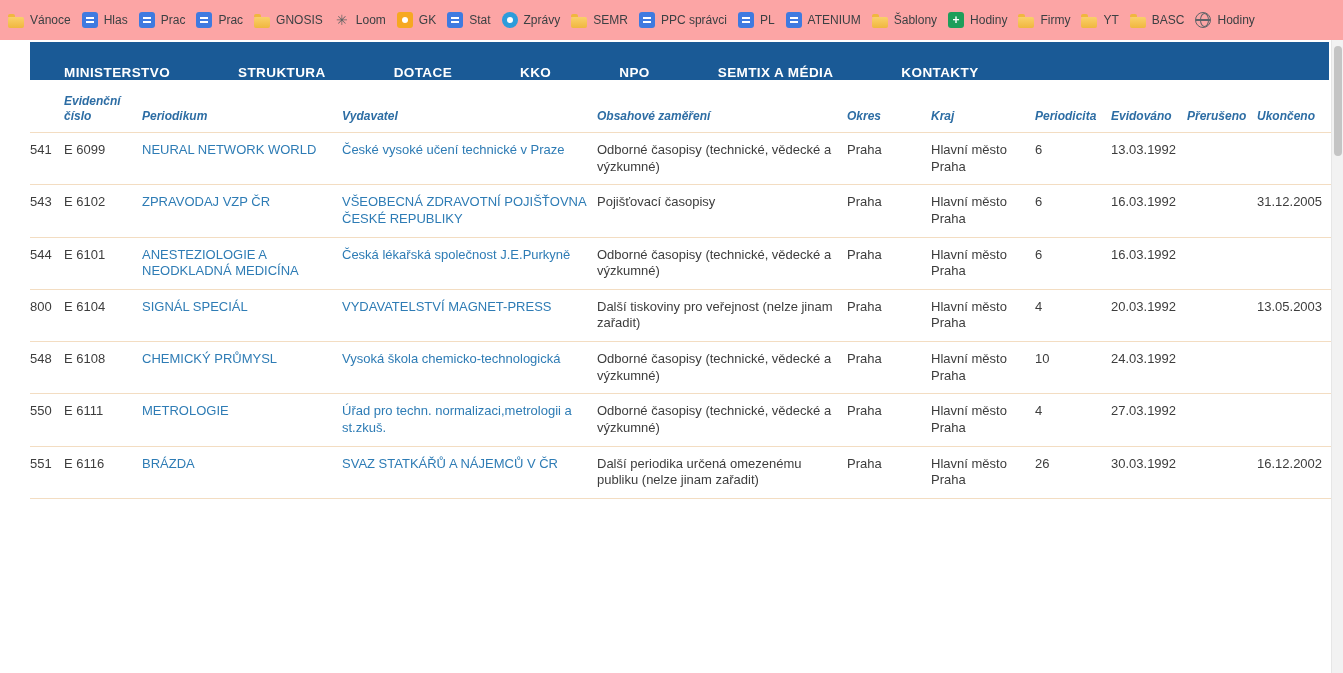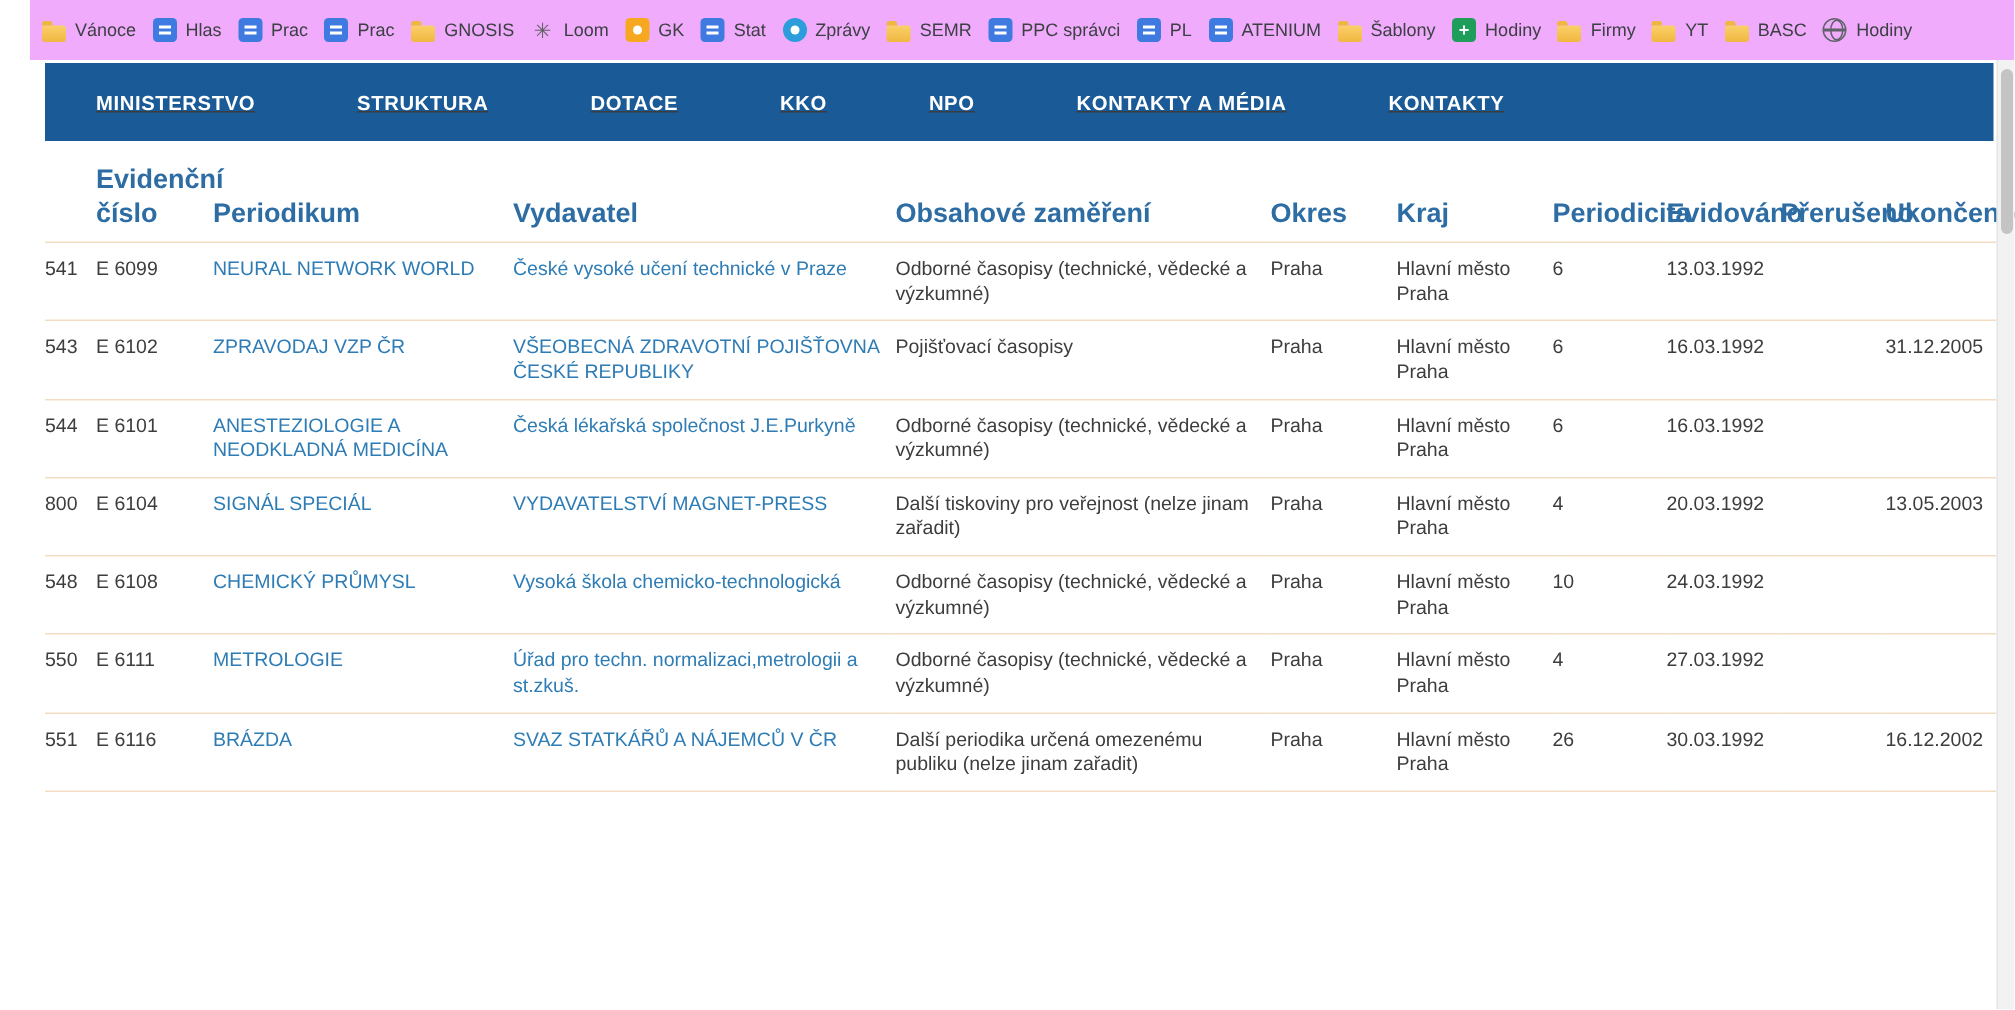--- a/index.html
+++ b/index.html
@@ -6,22 +6,22 @@
   html, body { margin: 0; padding: 0; }
   body {
     width: 1343px; height: 673px; overflow: hidden; position: relative;
     background: #fff; font-family: "Liberation Sans", sans-serif;
     color: #3d3d3d;
   }
 
   
   .bookmarks-bar {
     height: 40px; display: flex; align-items: center;
-    gap: 3px; padding: 0 4px; background: #f0abfc;
-    font-size: 12px; color: #3c4043; overflow: hidden; white-space: nowrap; margin-left: 20px;
+    gap: 3px; padding: 0 4px; background: #fca5a5;
+    font-size: 12px; color: #3c4043; overflow: hidden; white-space: nowrap;
   }
   .bookmark { display: flex; align-items: center; gap: 6px; padding: 4px 4px; border-radius: 6px; cursor: pointer; }
   .bm-icon { width: 16px; height: 16px; flex: 0 0 16px; display: inline-block; position: relative; text-align: center; }
   .icon-folder { height: 11px; margin-top: 4px; background: linear-gradient(#fad06a, #f0b73f); border-radius: 2px; }
   .icon-folder::before { content: ""; position: absolute; top: -3px; left: 0; width: 7px; height: 3px; background: #f0b73f; border-radius: 2px 2px 0 0; }
   .icon-doc-blue { background: #3f7ae0; border-radius: 3px; }
   .icon-doc-blue::before { content: ""; position: absolute; left: 4px; right: 4px; top: 5px; height: 2px; background: #fff; box-shadow: 0 4px 0 #fff; }
   .icon-pinwheel { color: #636363; font-size: 14px; line-height: 16px; }
   .icon-pinwheel::before { content: "\2733"; }
   .icon-square-orange { background: #f6a821; border-radius: 3px; }
@@ -32,35 +32,34 @@
   .icon-square-green::before { content: "+"; }
   .icon-globe { border: 1.5px solid #5f6368; border-radius: 50%; }
   .icon-globe::before { content: ""; position: absolute; left: 0; right: 0; top: 50%; margin-top: -1px; height: 1.5px; background: #5f6368; }
   .icon-globe::after { content: ""; position: absolute; left: 50%; top: 0; bottom: 0; width: 7px; margin-left: -3.5px; border: 1.5px solid #5f6368; border-radius: 50%; }
 
   
   .page { margin: 2px 14px 0 30px; }
 
   
   .topnav {
-    height: 52px; display: flex; align-items: center;
+    height: 38px; display: flex; align-items: flex-end;
     background: var(--nav-bg, #1a5a96);
-    text-decoration: underline;
   }
   .nav-item {
     color: #fff; font-weight: 700; font-size: 13.5px; letter-spacing: 0.4px;
     padding: 0 34px; text-decoration: none; cursor: pointer; white-space: nowrap;
   }
 
   
   .registry-table { width: 100%; border-collapse: collapse; table-layout: fixed; font-size: 13px; }
   .registry-table th {
-    color: var(--th-color, #2d6da4); font-weight: 700; font-size: 18px;
+    color: var(--th-color, #2d6da4); font-weight: 700; font-size: 12px;
     text-align: left; vertical-align: bottom; padding: 14px 8px 8px 0;
-    border-bottom: 1px solid var(--divider, #f3ddc2); cursor: pointer; line-height: 1.25;
+    border-bottom: 1px solid var(--divider, #f3ddc2); cursor: pointer; line-height: 1.25; font-style: italic;
   }
   .registry-table td {
     vertical-align: top; padding: 9px 8px 9px 0; line-height: 1.28;
     border-bottom: 1px solid var(--divider, #f3ddc2); color: #3d3d3d;
   }
   .cell-link { color: var(--link, #2e7cb5); text-decoration: none; cursor: pointer; }
   .cell-index { color: #3d3d3d; }
   tr.highlighted { outline: 6px solid var(--annotation, #e8101c); outline-offset: 2px; }
 
   
@@ -156,21 +155,21 @@
   </div>
 
 <div class="page">
 
   <nav class="topnav">
       <a class="nav-item">MINISTERSTVO</a>
       <a class="nav-item">STRUKTURA</a>
       <a class="nav-item">DOTACE</a>
       <a class="nav-item">KKO</a>
       <a class="nav-item">NPO</a>
-      <a class="nav-item">KONTAKTY A MÉDIA</a>
+      <a class="nav-item">SEMTIX A MÉDIA</a>
       <a class="nav-item">KONTAKTY</a>
     </nav>
 
   <table class="registry-table">
     <colgroup>
       <col style="width:34px">
         <col style="width:78px">
         <col style="width:200px">
         <col style="width:255px">
       <col style="width:250px">

